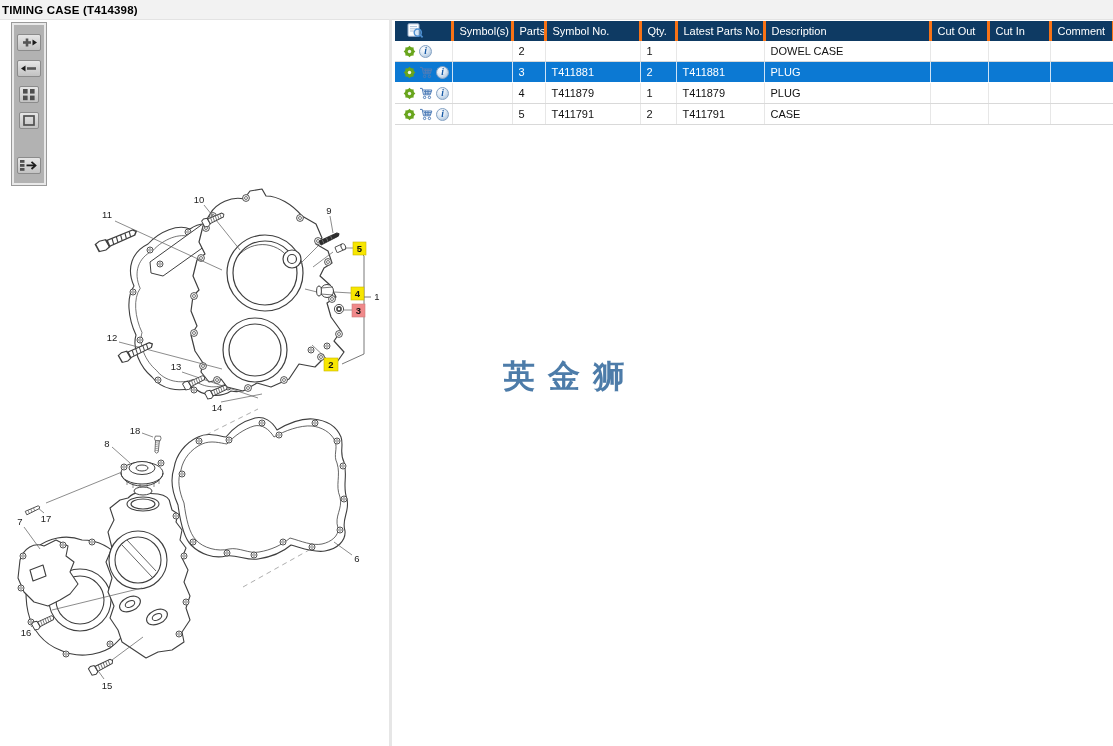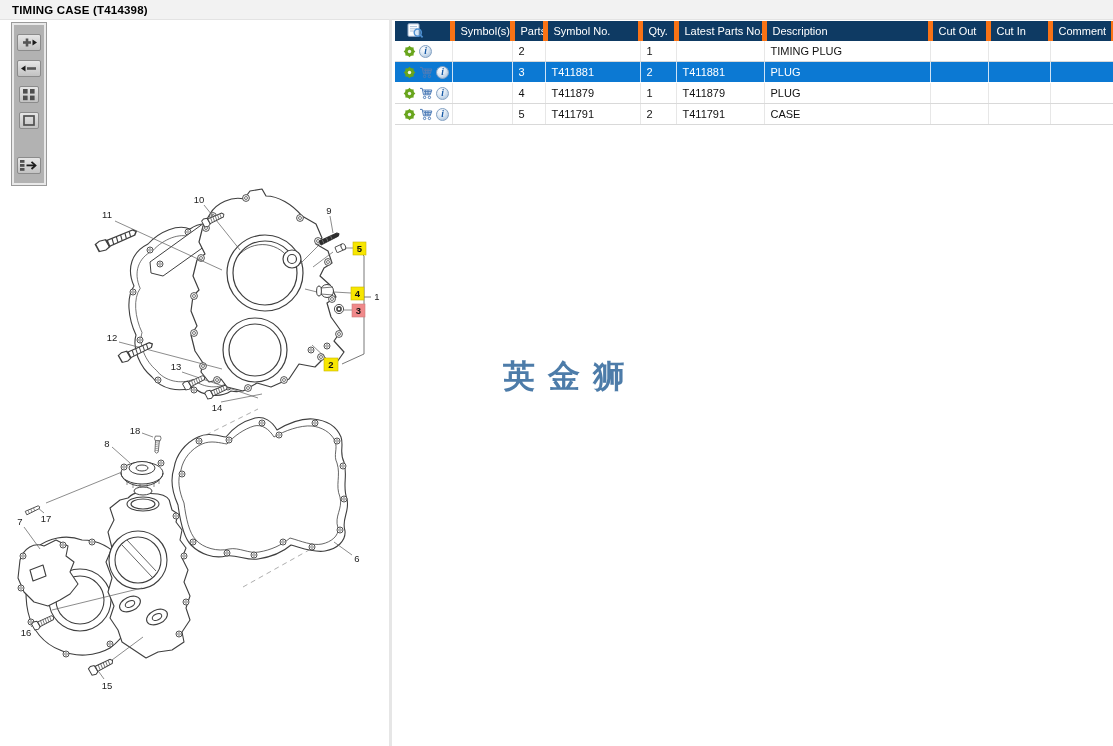--- a/index.html
+++ b/index.html
@@ -7,21 +7,21 @@
     width:1113px;height:746px;position:relative;overflow:hidden;
     background:#ffffff;font-family:"Liberation Sans",sans-serif;
     -webkit-font-smoothing:antialiased;
   }
   
   .titlebar{
     position:absolute;left:0;top:0;width:1113px;height:19px;
     background:#f2f2f2;border-bottom:1px solid #e3e3e3;
     display:flex;align-items:center;
   }
-  .titlebar .title{font-size:11.5px;font-weight:bold;color:#000;padding-left:12px;letter-spacing:.2px;}
+  .titlebar .title{font-size:11.5px;font-weight:bold;color:#000;padding-left:2px;letter-spacing:.2px;}
   
   .divider{position:absolute;left:389px;top:19px;width:3px;height:727px;background:#e6e6e6;}
   
   .toolpanel{
     position:absolute;left:11px;top:22px;width:36px;height:164px;
     background:#b2b2b2;border:1px solid #9a9a9a;
     box-shadow:inset 0 0 0 2px #e9e9e9;
     display:flex;flex-direction:column;align-items:center;padding-top:11px;box-sizing:border-box;
   }
   .tbtn{
@@ -40,21 +40,21 @@
     position:absolute;left:503px;top:355px;
     font-size:32px;font-weight:bold;color:#4d7ca9;letter-spacing:13px;white-space:nowrap;
   }
   
   .parts-table{
     position:absolute;left:395px;top:21px;width:718px;
     border-collapse:collapse;table-layout:fixed;font-size:11px;color:#111;
   }
   .parts-table th{
     background:#0e3a63;color:#fff;font-weight:400;text-align:left;
-    height:20px;padding:0 0 0 6px;border-right:5px solid #f97316;
+    height:20px;padding:0 0 0 6px;border-right:3px solid #f97316;
     white-space:nowrap;overflow:hidden;font-size:11px;
   }
   .parts-table th.iconcol{padding-left:12px;}
   .parts-table td{
     height:20px;padding:0 0 0 6px;border-bottom:1px solid #d9d9d9;border-right:1px solid #e7e7e7;
     white-space:nowrap;overflow:hidden;background:#fff;
   }
   .parts-table tr.selected td{background:#0c79d3;color:#fff;border-right:1px solid #cfe3f5;border-bottom:1px solid #fff;}
   .icons-cell{display:flex;align-items:center;gap:3px;padding-left:2px;}
   .info-dot{
@@ -467,21 +467,21 @@
         </svg>
 
         <span class="info-dot">i</span>
       </span>
     </td>
     <td></td>
     <td>2</td>
     <td></td>
     <td>1</td>
     <td></td>
-    <td>TIMING PLUG</td>
+    <td>DOWEL CASE</td>
     <td></td>
     <td></td>
     <td></td>
   </tr>
       <tr class="selected">
     <td>
       <span class="icons-cell">
         <svg width="13" height="13" viewBox="0 0 13 13">
           <g fill="#69a51d">
             <rect x="2.4" y="2.4" width="8.2" height="8.2"></rect>

